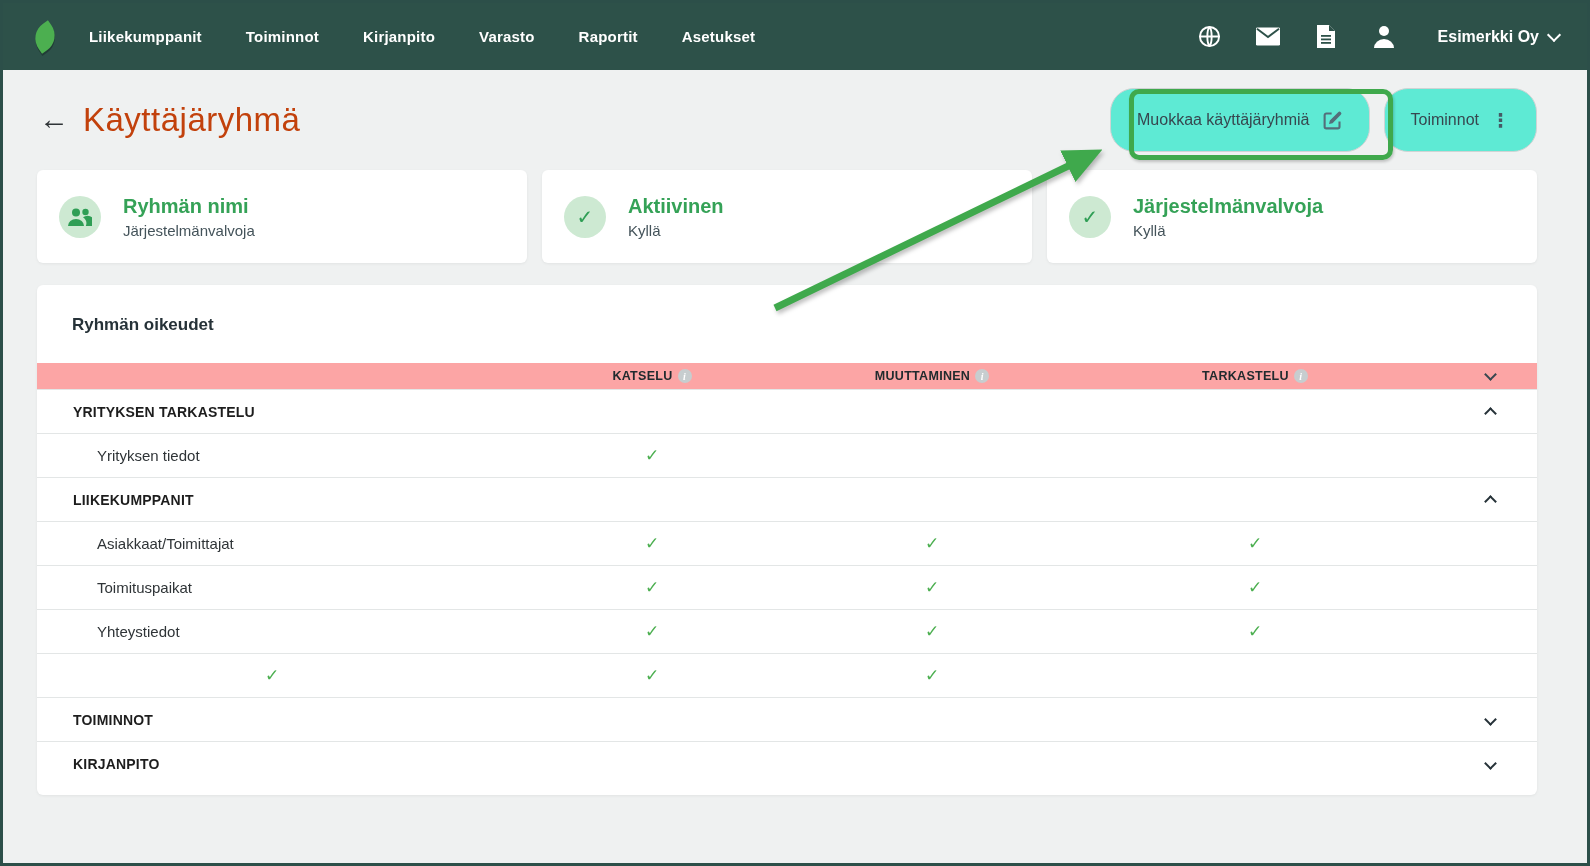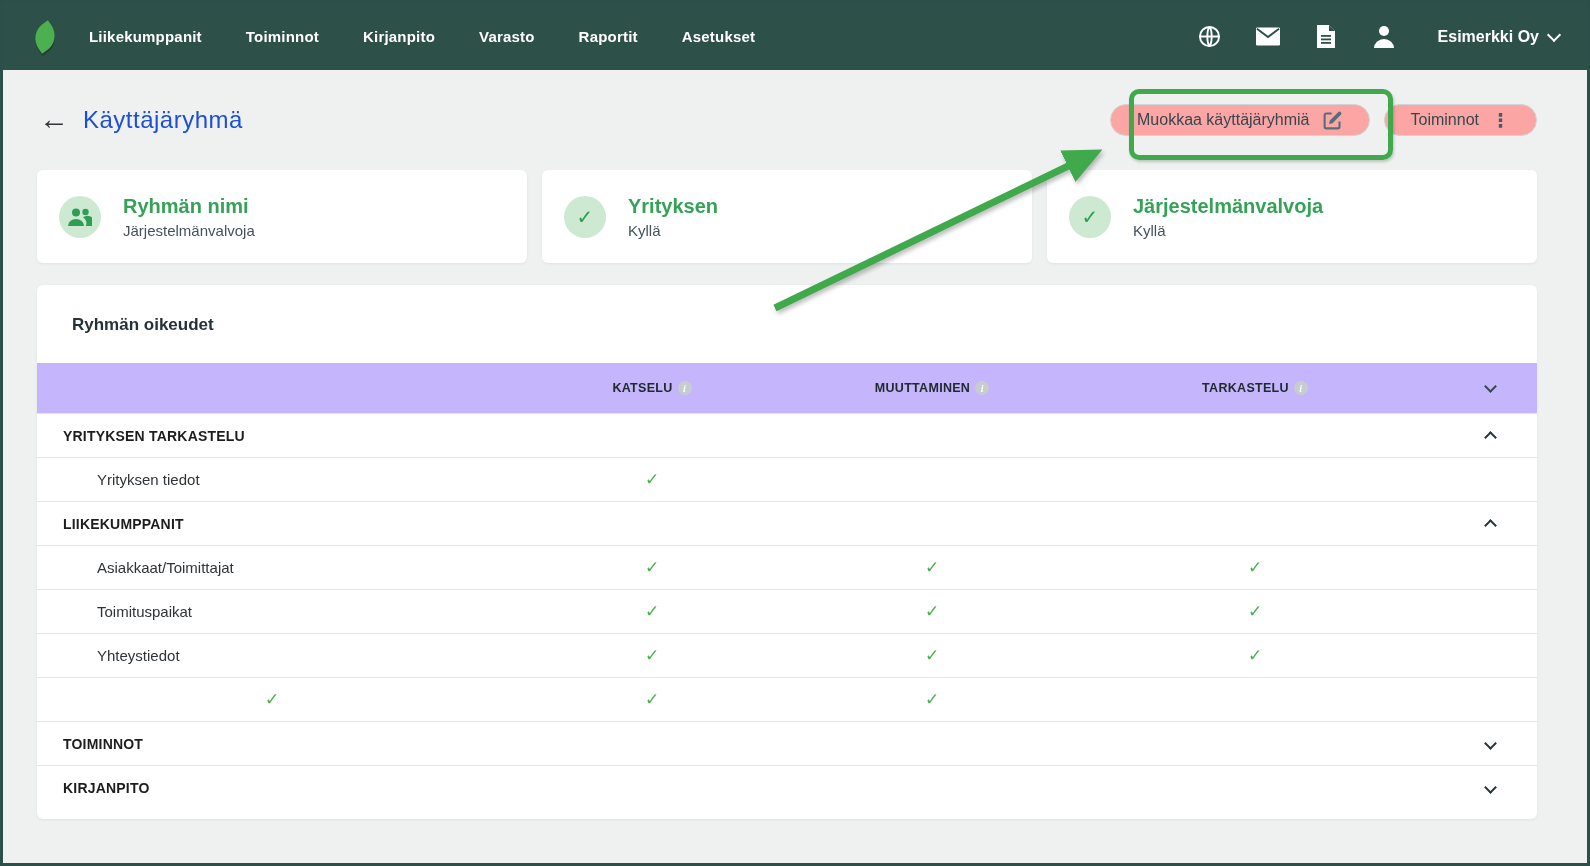--- a/index.html
+++ b/index.html
@@ -31,26 +31,26 @@
   .company { display:flex; align-items:center; gap:10px; margin-left:8px; cursor:pointer; }
   .company-name { font-size:16px; font-weight:700; }
   .chev { display:inline-block; width:9px; height:9px; border-right:2px solid currentColor; border-bottom:2px solid currentColor; transform:rotate(45deg); }
   .chev.up { transform:rotate(-135deg); }
   .company .chev { width:10px; height:10px; border-width:2.5px; margin-top:-4px; }
 
   
   .main { padding:0 50px 0 34px; }
   .page-header { height:100px; display:flex; align-items:center; }
   .back-arrow { font-size:30px; color:#2f3437; margin:0 14px 2px 2px; cursor:pointer; line-height:1; }
-  .page-title { font-size:24px; font-weight:500; color:#1d4ed8; letter-spacing:.5px; }
+  .page-title { font-size:33px; font-weight:500; color:#c2410c; letter-spacing:.5px; }
   .header-buttons { margin-left:auto; display:flex; gap:14px; align-items:center; }
   .pill-btn {
     display:flex; align-items:center; gap:12px;
-    background:#fca5a5; border:1px solid #cfd4d4; border-radius:24px;
-    height:32px; padding:0 26px; font-size:16px; color:#37474f;
+    background:#5eead4; border:1px solid #cfd4d4; border-radius:24px;
+    height:64px; padding:0 26px; font-size:16px; color:#37474f;
     font-family:inherit; cursor:pointer;
   }
   .pill-btn svg { display:block; }
   .kebab { font-size:19px; font-weight:700; color:#455a64; letter-spacing:0; line-height:1; }
 
   
   .cards { display:flex; gap:15px;align-items:flex-end; }
   .card {
     flex:1; background:#fff; border-radius:6px; height:93px;
     box-shadow:0 1px 3px rgba(0,0,0,.06);
@@ -65,35 +65,35 @@
   .card-title { font-size:20px; font-weight:700; color:#35a257; }
   .card-value { font-size:15px; color:#44535a; }
 
   
   .perm-card {
     margin-top:22px; background:#fff; border-radius:6px;
     box-shadow:0 1px 3px rgba(0,0,0,.06); padding-bottom:10px;
   }
   .perm-title { font-size:17px; font-weight:700; color:#263238; padding:30px 22px 28px 35px; }
   .perm-grid { display:grid; grid-template-columns:470px 290px 270px 376px 1fr; align-items:center; }
-  .perm-head { background:#c4b5fd; height:50px; }
+  .perm-head { background:#fca5a5; height:26px; }
   .col-head { display:flex; align-items:center; justify-content:center; gap:5px;
     font-size:12.5px; font-weight:700; color:#212b2e; letter-spacing:.3px; }
   .info-ico {
     width:14px; height:14px; border-radius:50%; background:#c7cdcf; color:#fff;
     font-size:10px; font-weight:700; display:flex; align-items:center; justify-content:center;
     font-family:"Liberation Serif","DejaVu Serif",serif; font-style:italic; cursor:pointer;
   }
   .head-chev, .row-chev { display:flex; justify-content:center; cursor:pointer; }
   .head-chev .chev { border-color:#37474f; margin-top:-4px; }
   .row-chev .chev { border-color:#263238; }
   .row-chev .chev.up { margin-top:4px; }
   .perm-row { height:44px; border-top:1px solid #e3e6e6; cursor:default; }
   .perm-row.category { cursor:pointer; }
-  .perm-row.category .row-label { font-size:14px; font-weight:700; color:#1d1d1d; padding-left:26px; letter-spacing:.2px; }
+  .perm-row.category .row-label { font-size:14px; font-weight:700; color:#1d1d1d; padding-left:36px; letter-spacing:.2px; }
   .perm-row.item .row-label { font-size:15px; color:#2f3437; padding-left:60px; }
   .cell-check { text-align:center; font-size:17px; font-weight:700; color:#4caf50; }
 
   
   .annotation-box {
     position:absolute; left:1126px; top:86px; width:264px; height:71px;
     border:5px solid #3fa94c; border-radius:10px;
     box-shadow:1px 2px 3px rgba(0,0,0,.2); pointer-events:none; z-index:50;
   }
   .annotation-arrow { position:absolute; left:0; top:0; pointer-events:none; z-index:49;
@@ -182,21 +182,21 @@
         <div class="card-text">
           <div class="card-title">Ryhmän nimi</div>
           <div class="card-value">Järjestelmänvalvoja</div>
         </div>
       </div>
       <div class="card">
         <div class="card-circle">
           <span class="card-check">✓</span>
         </div>
         <div class="card-text">
-          <div class="card-title">Yrityksen</div>
+          <div class="card-title">Aktiivinen</div>
           <div class="card-value">Kyllä</div>
         </div>
       </div>
       <div class="card">
         <div class="card-circle">
           <span class="card-check">✓</span>
         </div>
         <div class="card-text">
           <div class="card-title">Järjestelmänvalvoja</div>
           <div class="card-value">Kyllä</div>

